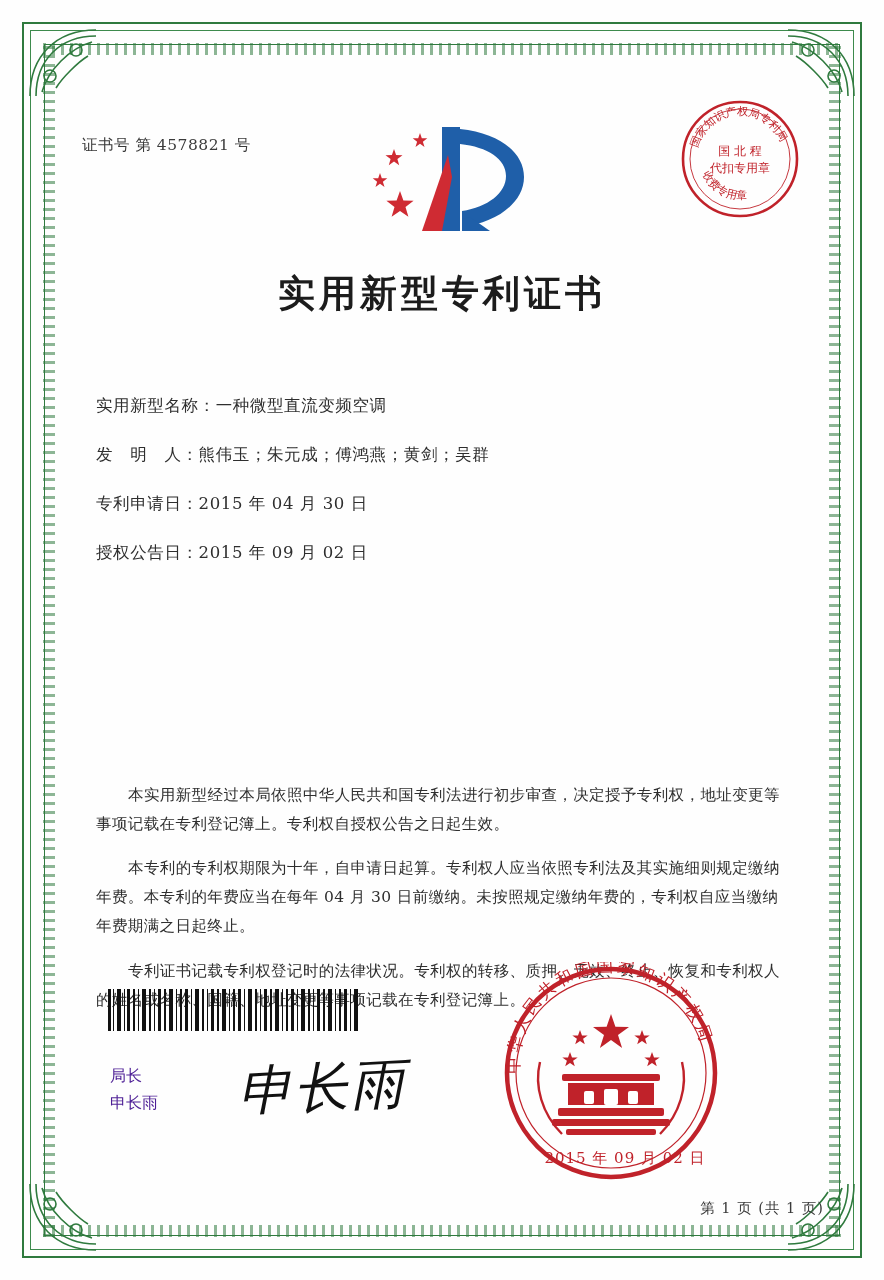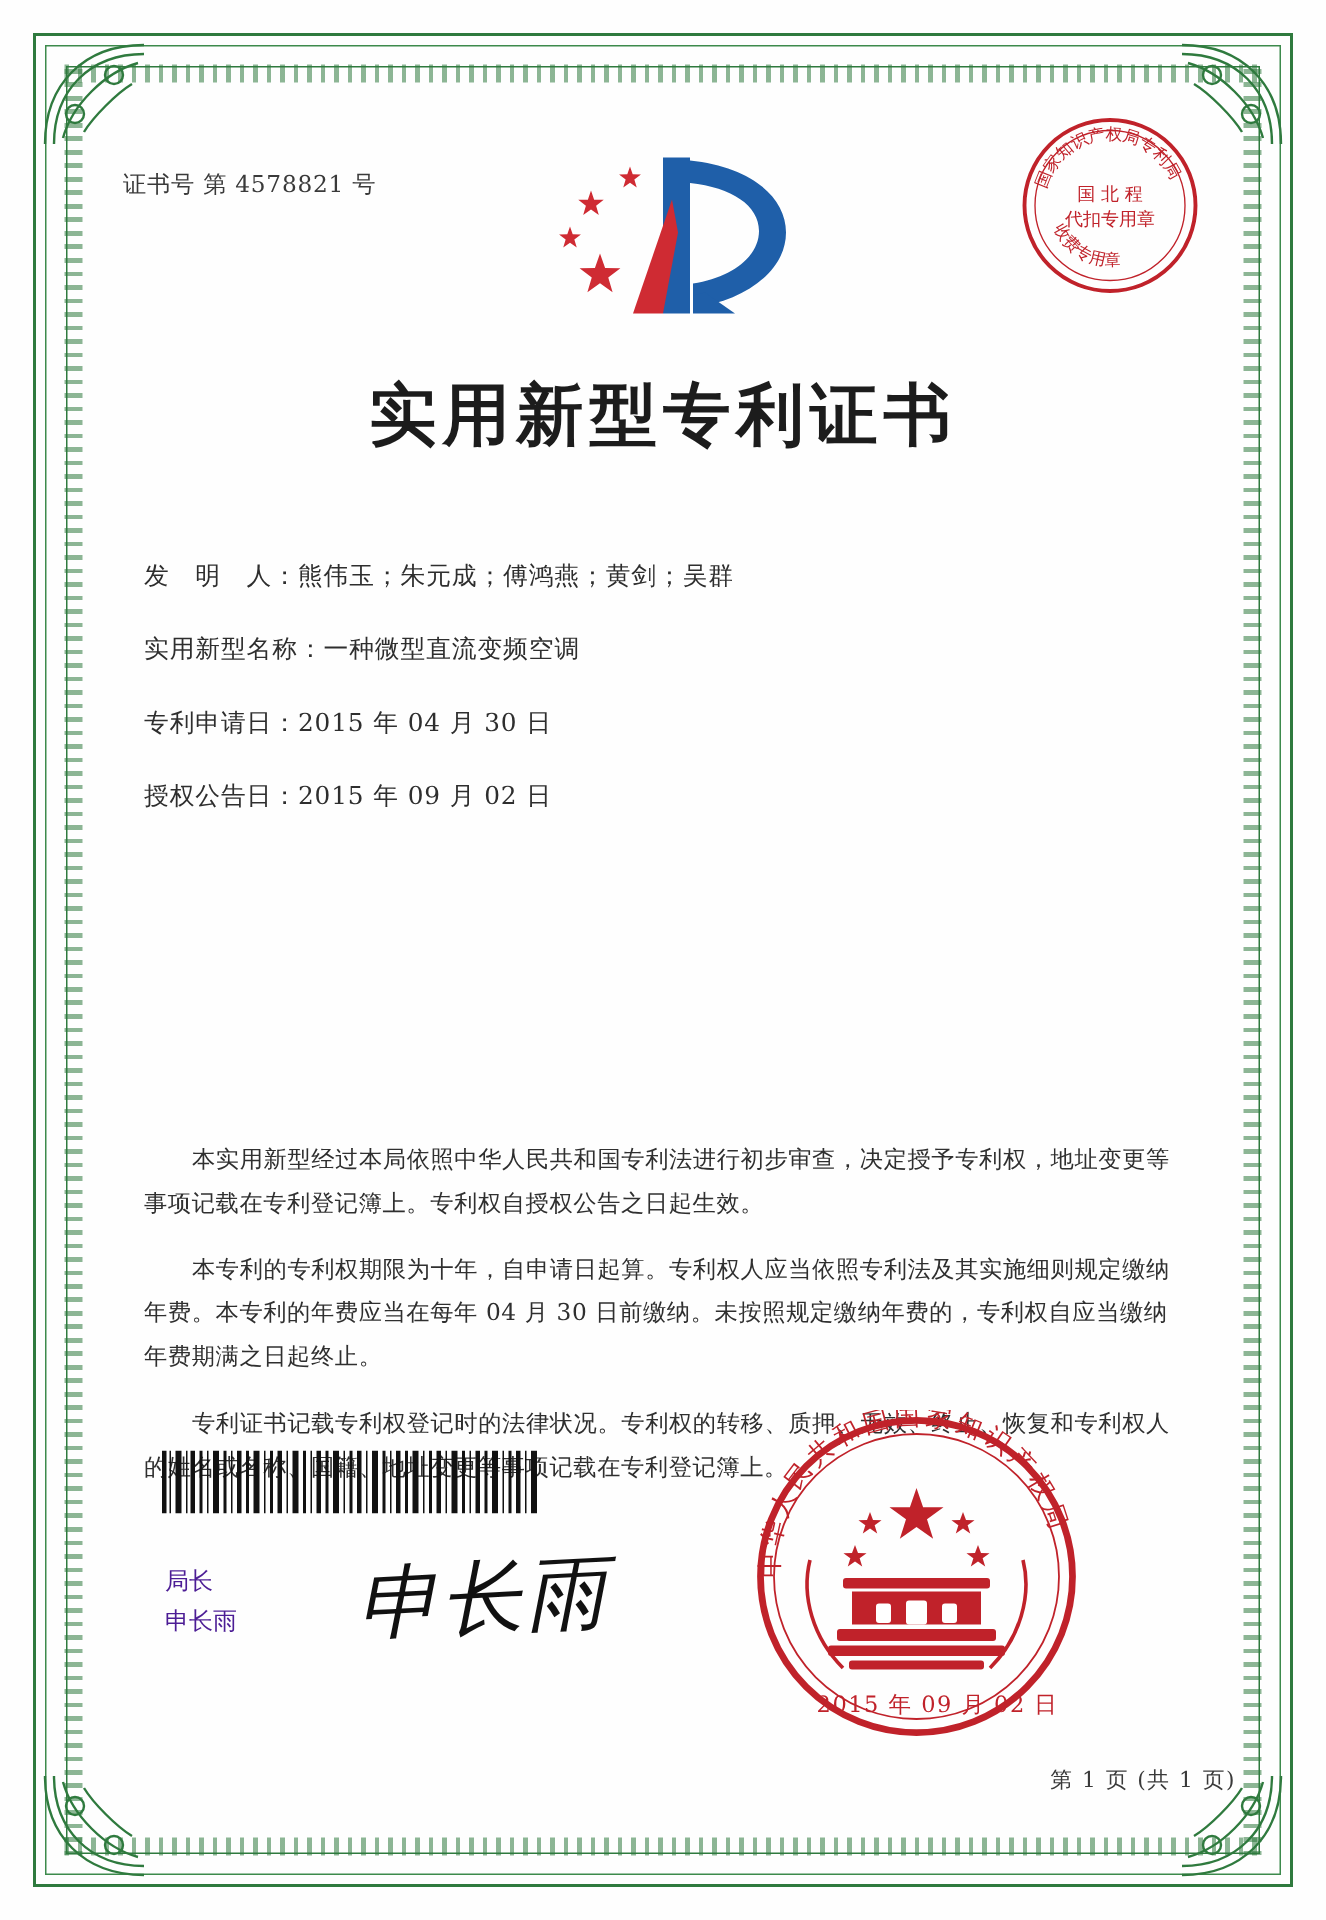--- a/index.html
+++ b/index.html
@@ -66,21 +66,21 @@
   }
   .corner svg { display:block; }
   .c-tl { left: 26px;  top: 26px; }
   .c-tr { right: 26px; top: 26px; transform: scaleX(-1); }
   .c-bl { left: 26px;  bottom: 26px; transform: scaleY(-1); }
   .c-br { right: 26px; bottom: 26px; transform: scale(-1,-1); }
 
   
   .content {
     position: absolute;
-    left: 60px; top: 55px;
+    left: 60px; top: 77px;
     width: 764px; height: 1160px;
   }
 
   .reg-no {
     position: absolute;
     left: 22px; top: 58px;
     font-size: 15.5px;
     letter-spacing: .5px;
     color: #3a3a3a;
     font-family: "DejaVu Serif", "Liberation Serif", serif;
@@ -98,21 +98,21 @@
     position: absolute;
     right: 22px; top: 20px;
     width: 124px; height: 124px;
   }
 
   .doc-title {
     position: absolute;
     left: 0; top: 192px;
     width: 764px;
     text-align: center;
-    font-size: 45px;
+    font-size: 37px;
     font-weight: bold;
     letter-spacing: 4px;
     color: #1c1c1c;
     font-family: "DejaVu Serif", "Liberation Serif", serif;
   }
 
   .fields {
     position: absolute;
     left: 36px; top: 318px;
     width: 700px;
@@ -296,24 +296,24 @@
         </text>
         <text x="62" y="58" text-anchor="middle" font-size="12" fill="#c0222a" font-family="DejaVu Serif, serif">国 北 程</text>
         <text x="62" y="75" text-anchor="middle" font-size="12" fill="#c0222a" font-family="DejaVu Serif, serif">代扣专用章</text>
       </svg>
     </div>
 
     <div class="doc-title">实用新型专利证书</div>
 
     <div class="fields">
       <div class="field">
-        <span class="lab">发　明　人：</span><span class="val">熊伟玉；朱元成；傅鸿燕；黄剑；吴群</span>
+        <span class="lab">实用新型名称：</span><span class="val">一种微型直流变频空调</span>
       </div>
       <div class="field">
-        <span class="lab">实用新型名称：</span><span class="val">一种微型直流变频空调</span>
+        <span class="lab">发　明　人：</span><span class="val">熊伟玉；朱元成；傅鸿燕；黄剑；吴群</span>
       </div>
       <div class="field">
         <span class="lab">专利申请日：</span><span class="val">2015 年 04 月 30 日</span>
       </div>
       <div class="field">
         <span class="lab">授权公告日：</span><span class="val">2015 年 09 月 02 日</span>
       </div>
     </div>
 
     <div class="paras">

